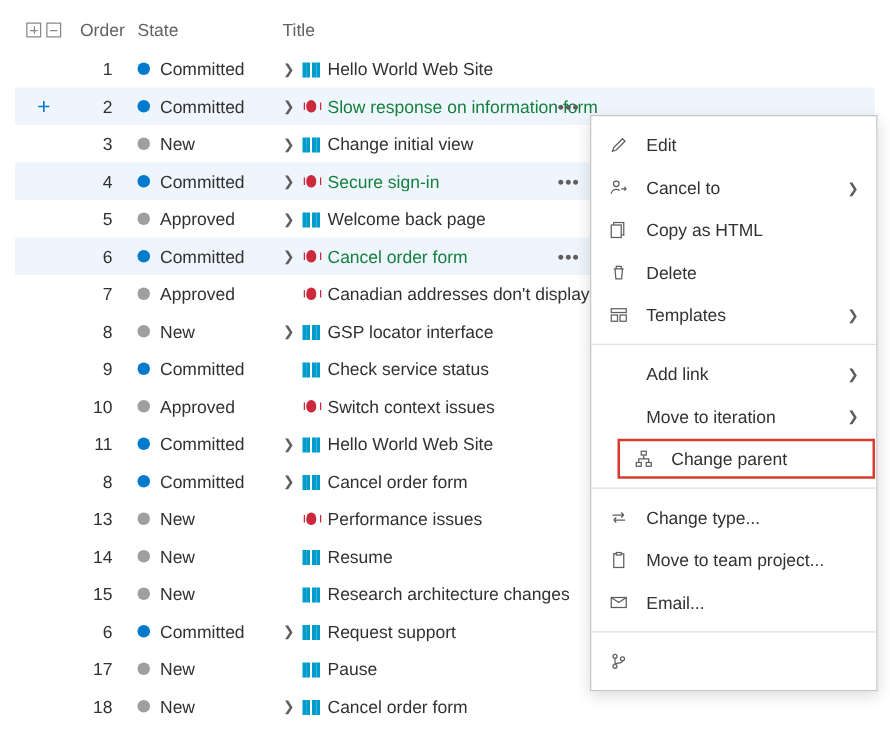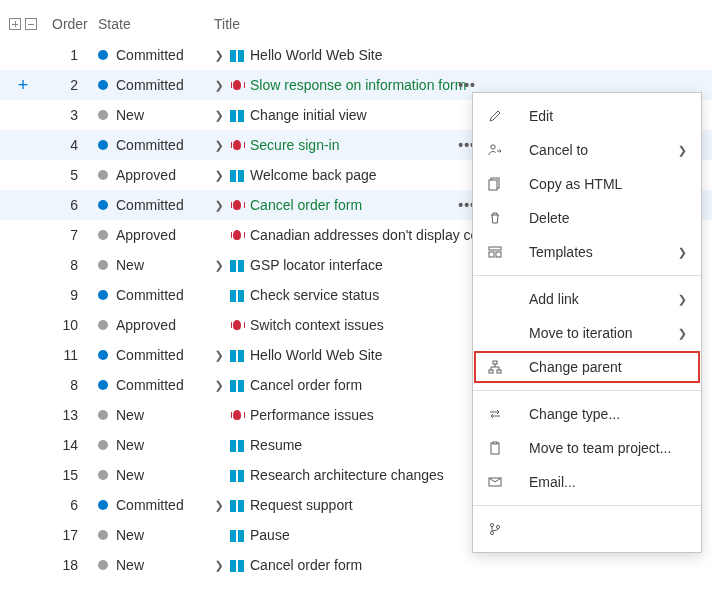--- a/index.html
+++ b/index.html
@@ -7,21 +7,21 @@
     margin: 0;
     font-family: "Segoe UI", Arial, sans-serif;
     font-size: 14px;
     color: #323130;
     background: #fff;
   }
   .container {
     width: 712px;
     height: 585px;
     position: relative;
-    padding: 8px 0;
+    padding: 8px 12px;
   }
   .grid {
     display: grid;
     grid-template-columns: 46px 46px 116px 1fr;
     align-items: center;
   }
   .header {
     height: 32px;
     color: #616161;
   }
@@ -143,21 +143,21 @@
     background:#fff;
     border:1px solid #c8c6c4;
     box-shadow: 0 4px 12px rgba(0,0,0,0.15);
     padding: 6px 0;
   }
   .menu-item {
     display:flex;
     align-items:center;
     height: 34px;
     padding: 0 14px;
-    gap: 26px;
+    gap: 14px;
     cursor: pointer;
     color:#323130;
     position:relative;
   }
   .menu-item .mi-icon {
     width:16px; height:16px;
     flex-shrink:0;
     display:flex; align-items:center; justify-content:center;
     color:#605e5c;
   }
@@ -166,20 +166,21 @@
   .menu-item .sub-arrow {
     color:#605e5c; font-size:11px;
   }
   .menu-divider {
     height:1px; background:#e1dfdd;
     margin: 6px 0;
   }
   .menu-item.highlighted {
     outline: 2.5px solid #d93a2b;
     outline-offset: -3px;
+    margin-left: 20px;
   }
   svg { display:block; }
 </style>
 </head>
 <body>
 
 <div class="container">
 
   <div class="grid header">
     <div class="cell expand-collapse">

